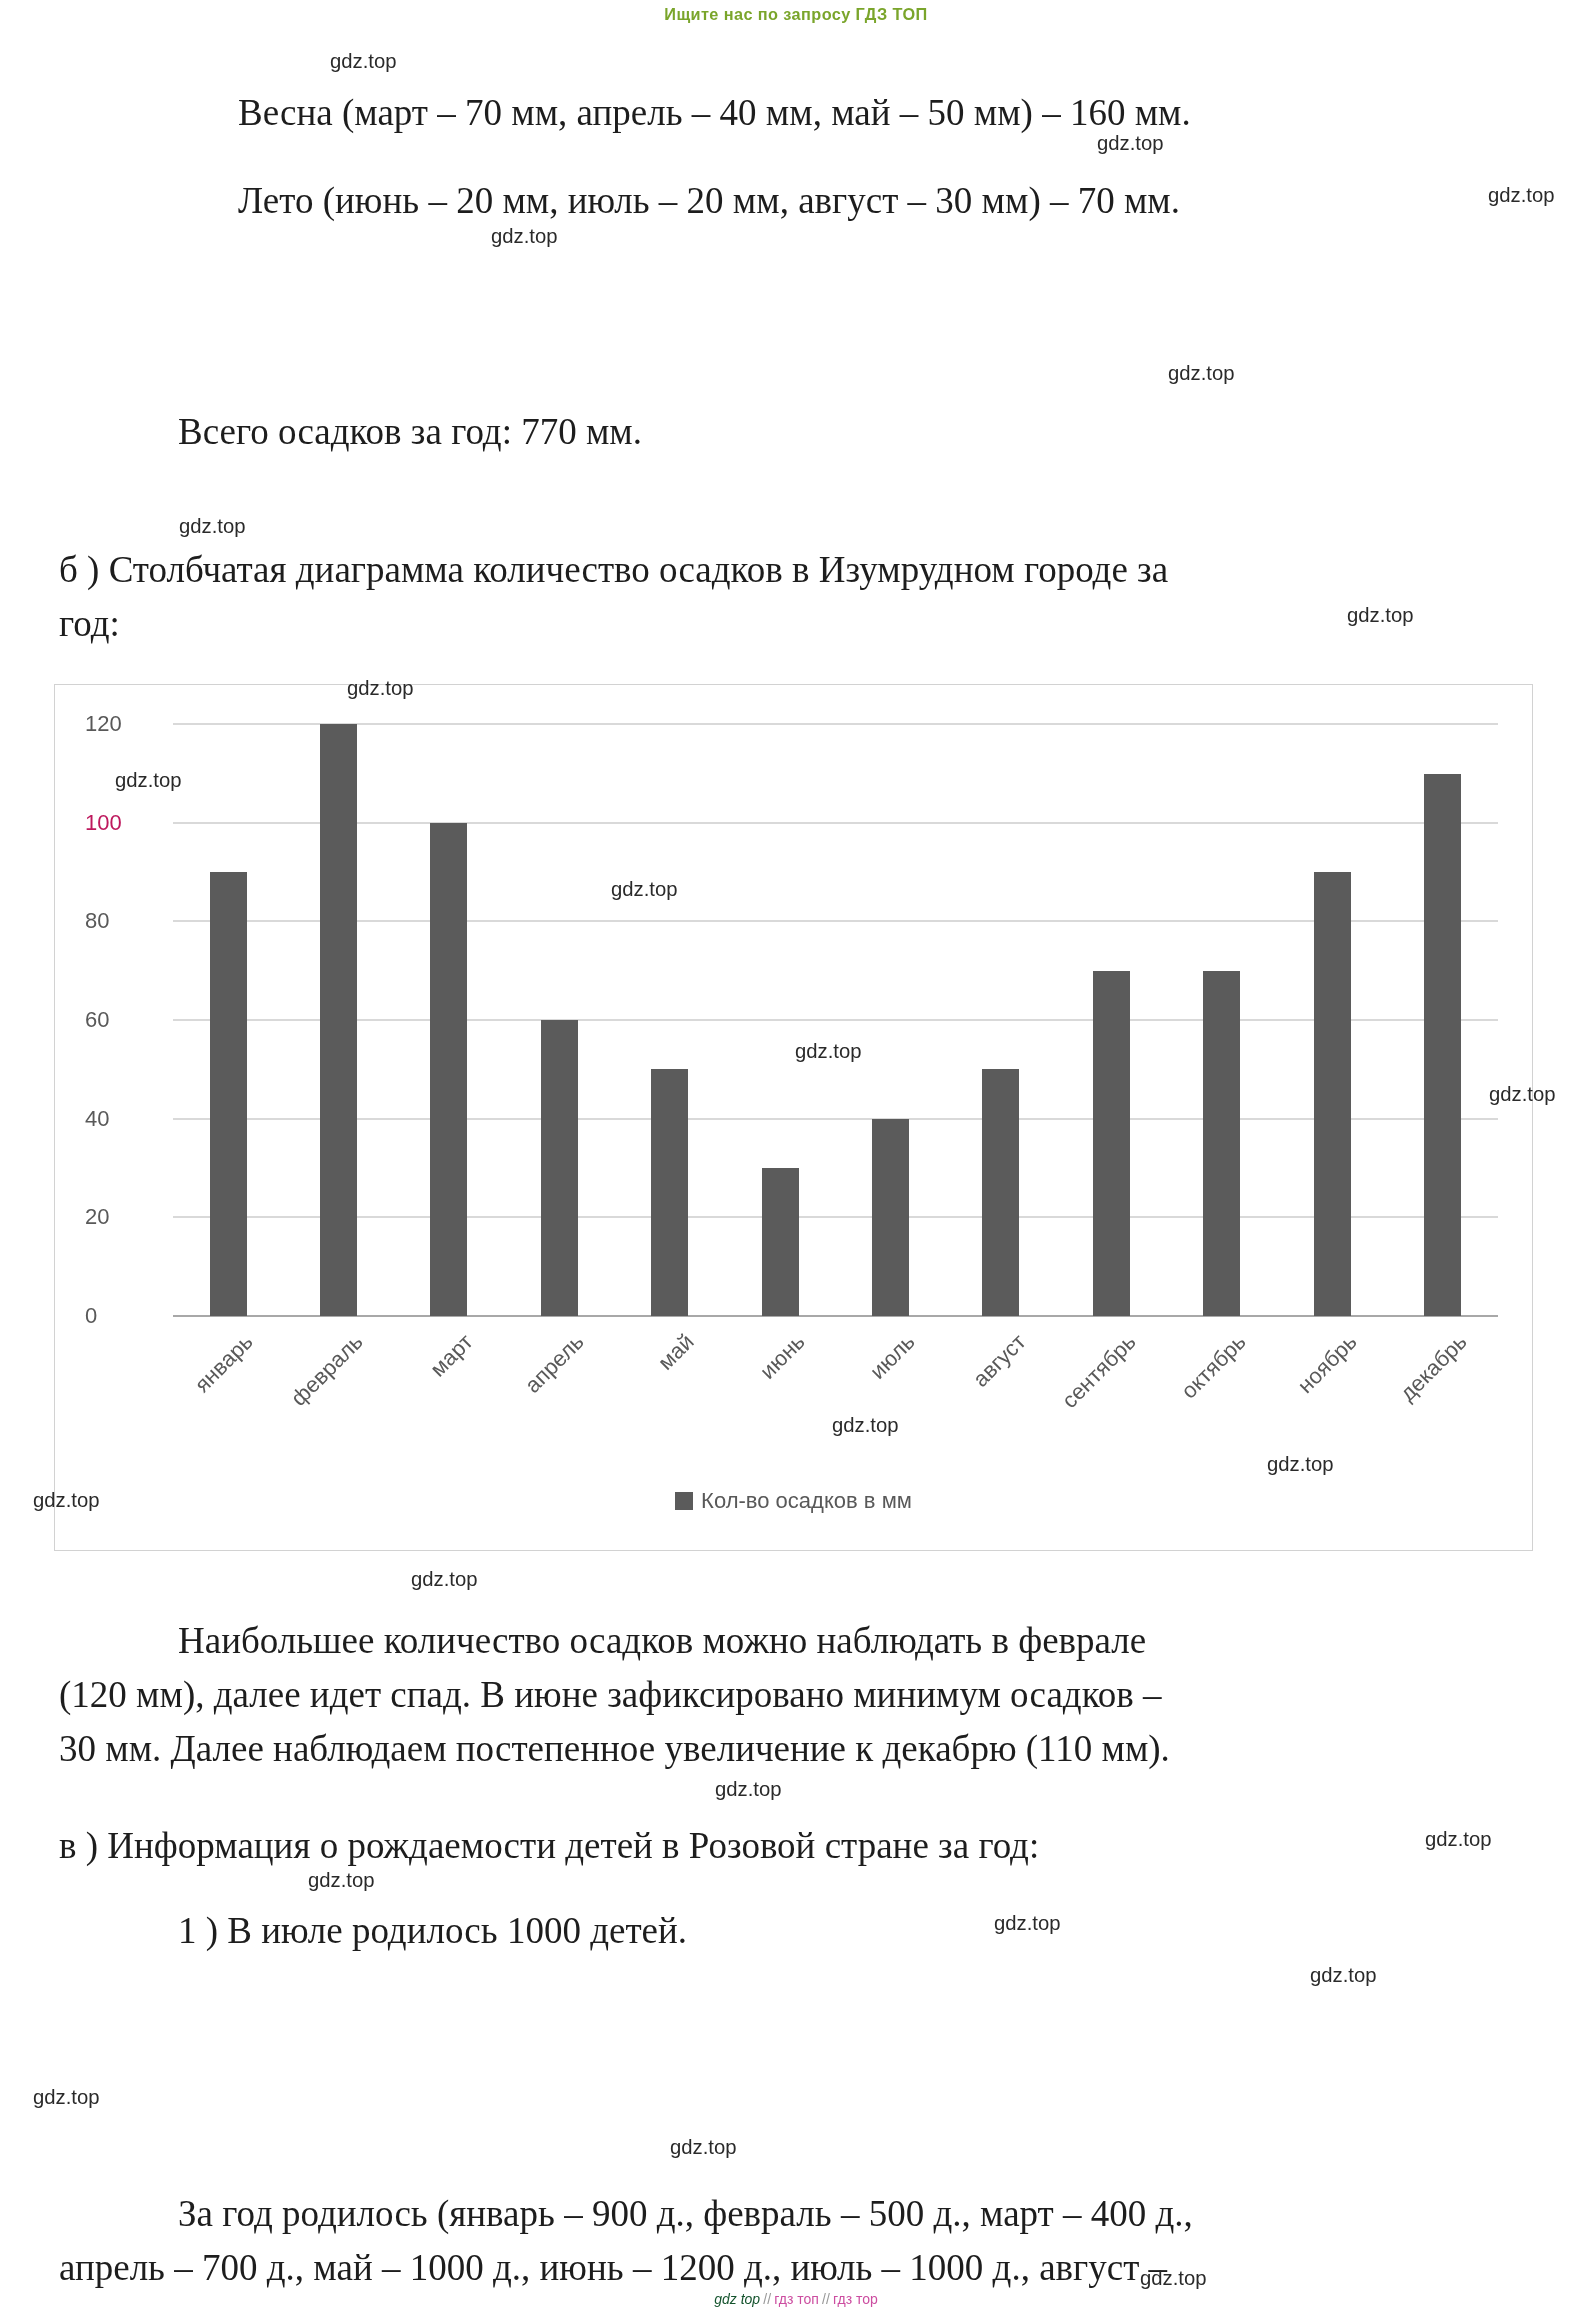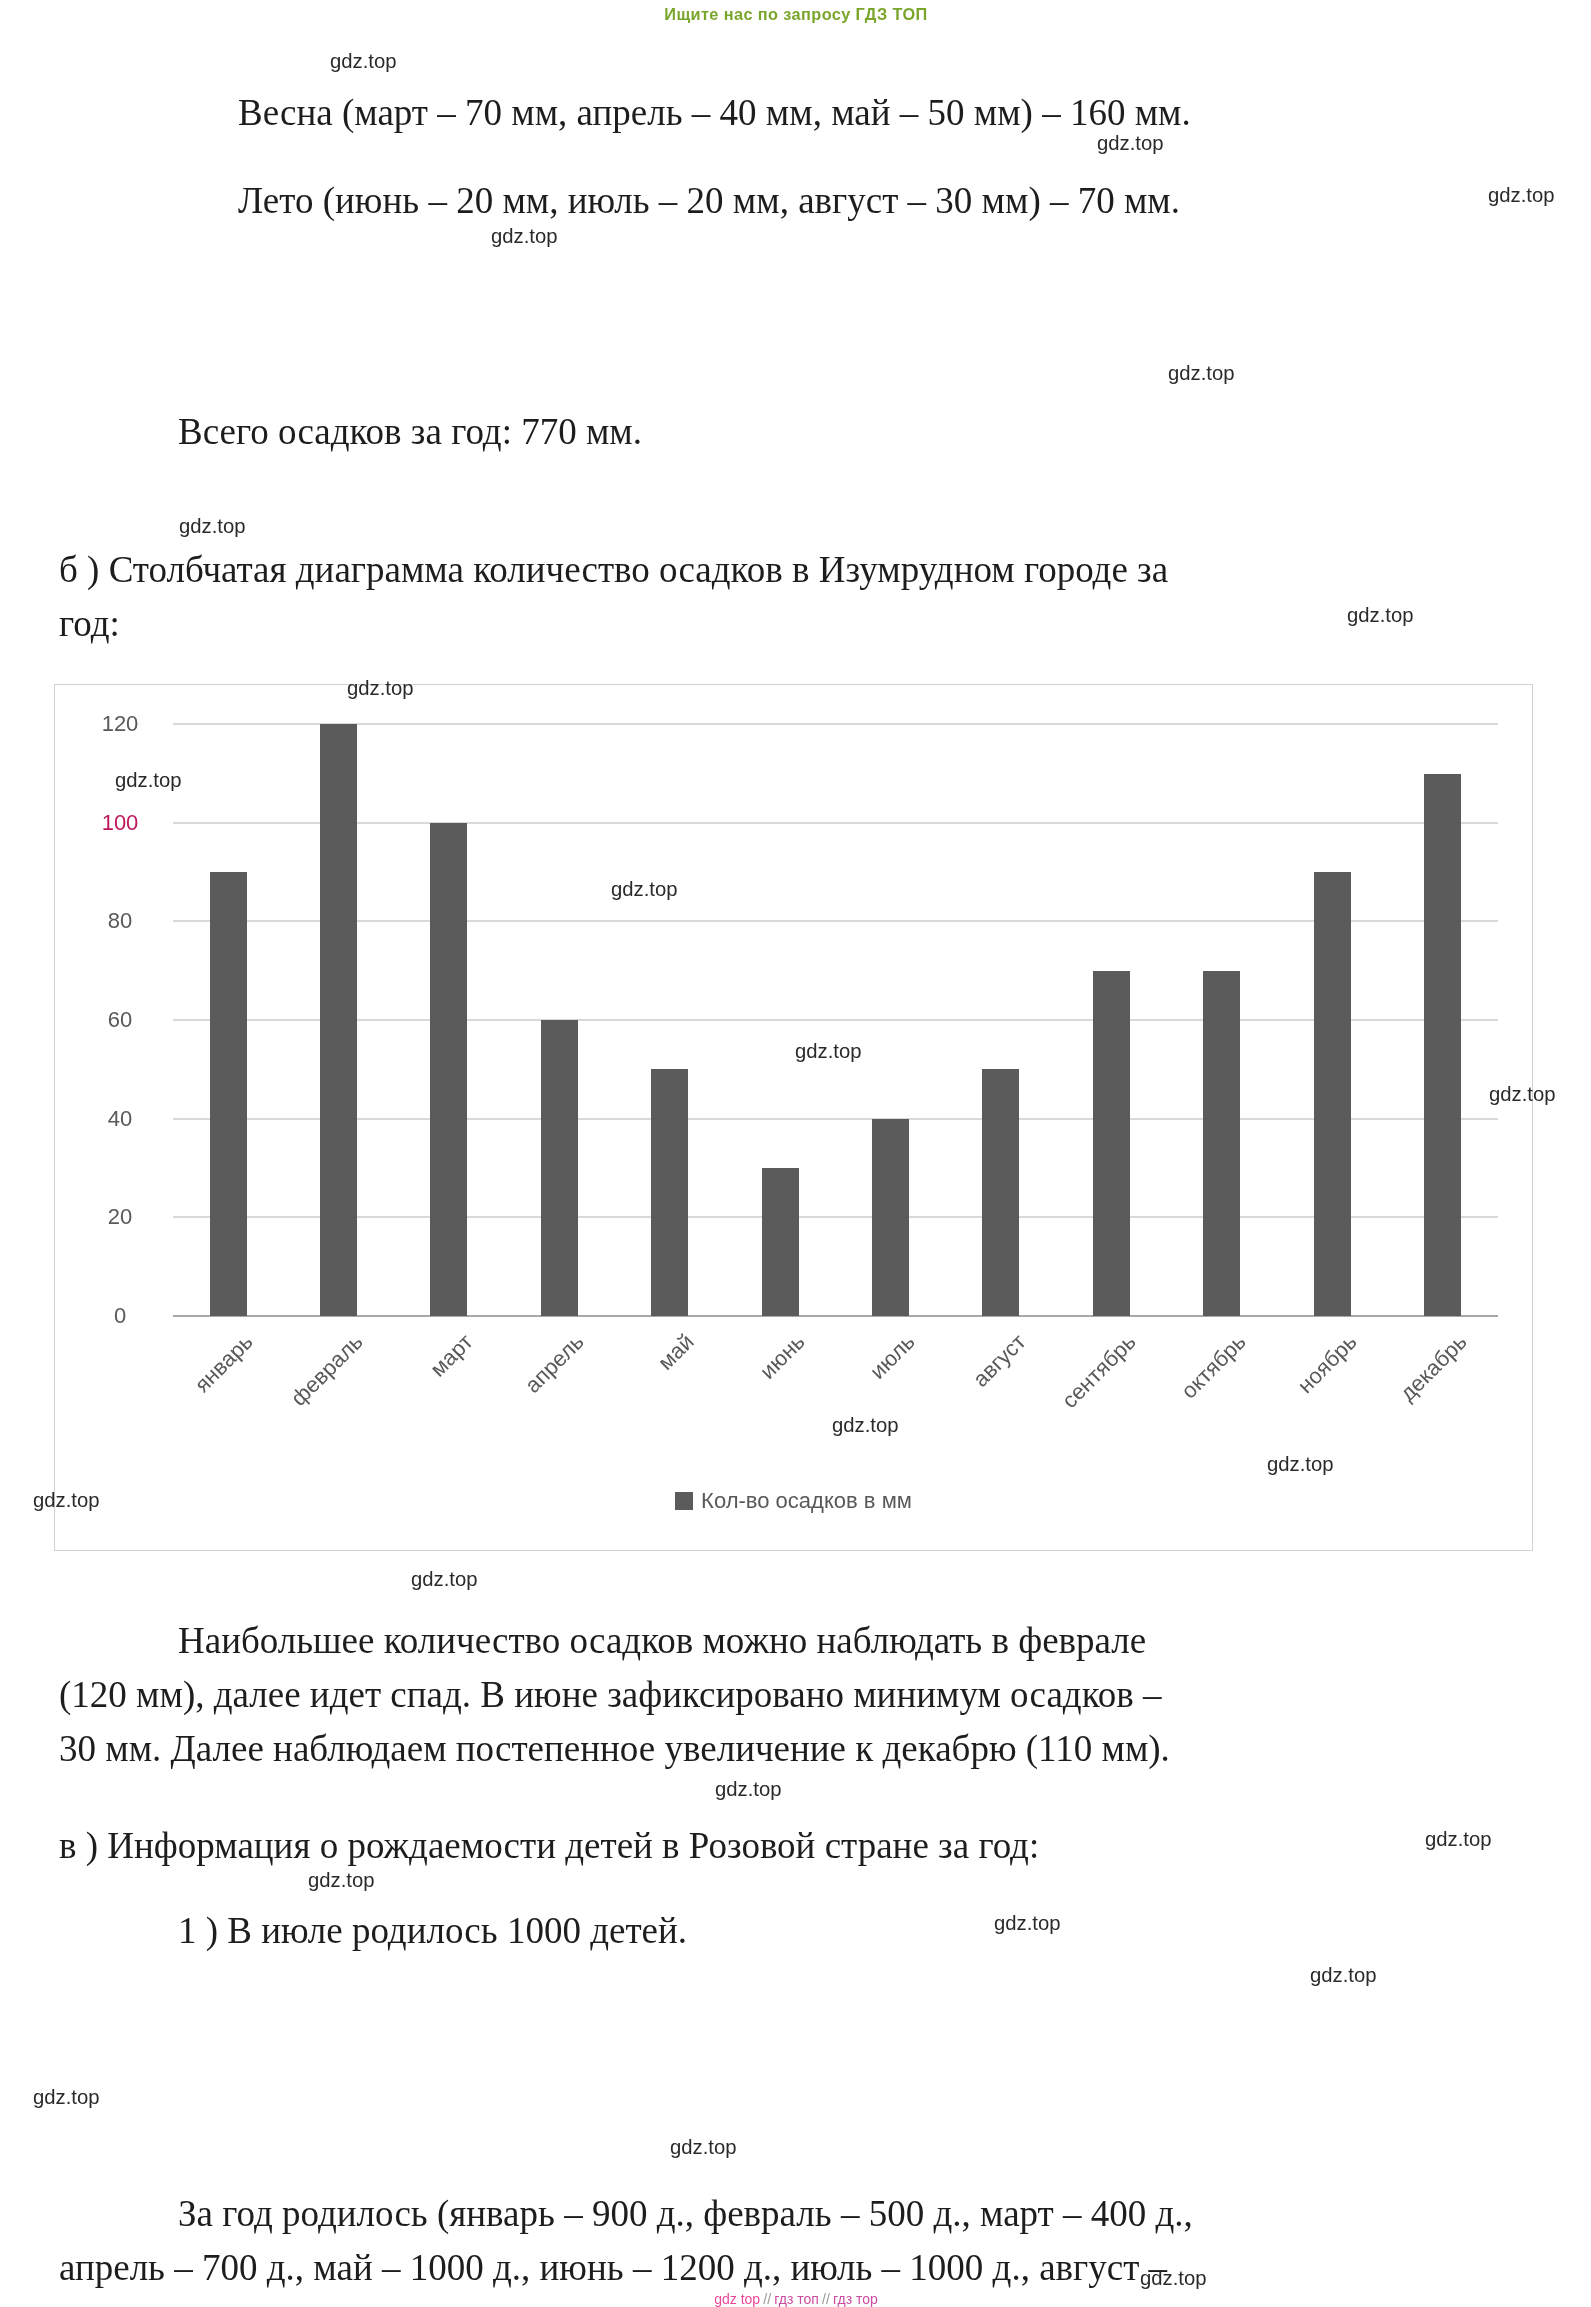--- a/index.html
+++ b/index.html
@@ -24,21 +24,21 @@
     position: absolute; font: 20.3px "Liberation Sans", sans-serif;
     color: #2a2a2a; z-index: 6;
   }
   .chart-box {
     position: absolute; left: 54px; top: 684px; width: 1479px; height: 867px;
     border: 1.6px solid #d2d2d2; background: #ffffff;
   }
   .plot { position: absolute; left: 118px; top: 39px; width: 1325px; height: 592px; }
   .gridline { position: absolute; left: 0; width: 100%; height: 1.6px; }
   .ytick {
-    position: absolute; left: -88px; width: 70px; text-align: center;
+    position: absolute; left: -88px; width: 70px; text-align: left;
     transform: translateY(-50%);
     font: 22px "Liberation Sans", sans-serif; color: #595959;
   }
   .bar { position: absolute; bottom: 0; width: 37px; }
   .xtick {
     position: absolute; white-space: nowrap;
     font: 22px "Liberation Sans", sans-serif; color: #595959;
     transform-origin: 0 0; transform: rotate(-45deg) translateX(-100%);
   }
   .legend {
@@ -141,16 +141,16 @@
   </div>
 
   <div class="para indent-md" style="top:1614px">Наибольшее количество осадков можно наблюдать в феврале
 (120 мм), далее идет спад. В июне зафиксировано минимум осадков –
 30 мм. Далее наблюдаем постепенное увеличение к декабрю (110 мм).</div>
   <div class="para" style="top:1819px">в ) Информация о рождаемости детей в Розовой стране за год:</div>
   <div class="para indent-md" style="top:1904px">1 ) В июле родилось 1000 детей.</div>
   <div class="para indent-md" style="top:2187px">За год родилось (январь – 900 д., февраль – 500 д., март – 400 д.,
 апрель – 700 д., май – 1000 д., июнь – 1200 д., июль – 1000 д., август –</div>
 
-  <div class="footer" id="footer"><span style="color: #ec4899;">gdz top</span><span style="color: rgb(153, 153, 153);">//</span><span style="color: rgb(204, 77, 160);">гдз топ</span><span style="color: rgb(153, 153, 153);">//</span><span style="color: rgb(204, 77, 160);">гдз тор</span></div>
+  <div class="footer" id="footer"><span style="color: #14532d; font-style: italic;">gdz top</span><span style="color: rgb(153, 153, 153);">//</span><span style="color: rgb(204, 77, 160);">гдз топ</span><span style="color: rgb(153, 153, 153);">//</span><span style="color: rgb(204, 77, 160);">гдз тор</span></div>
 
 </div>
 
 
 </body></html>

